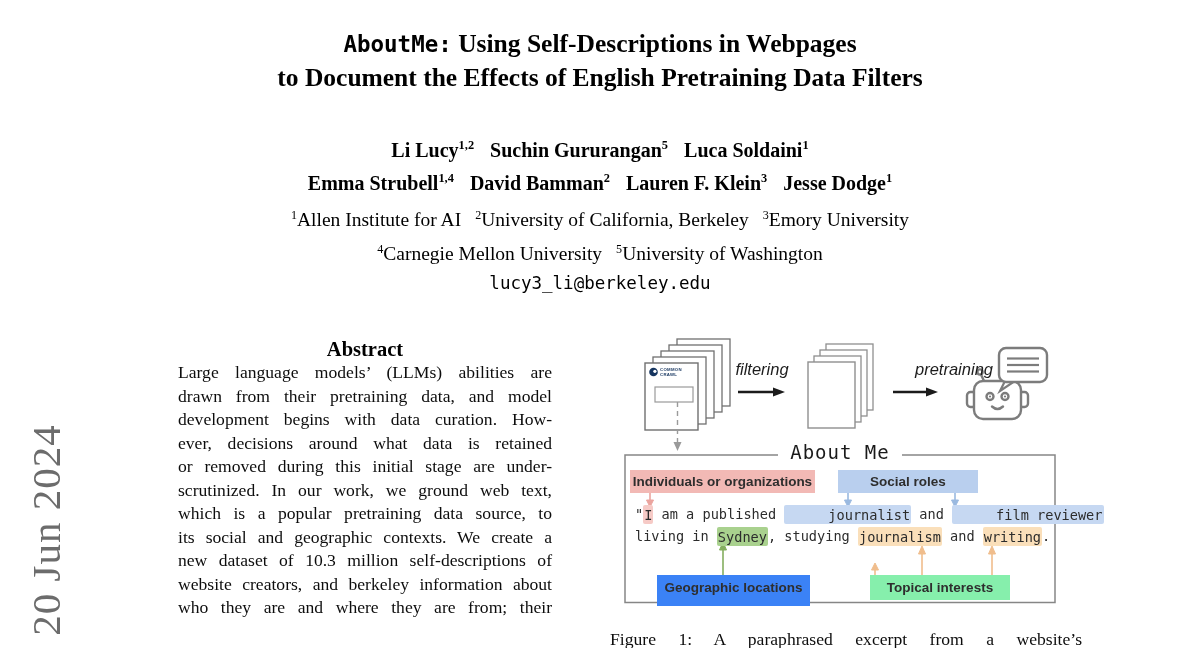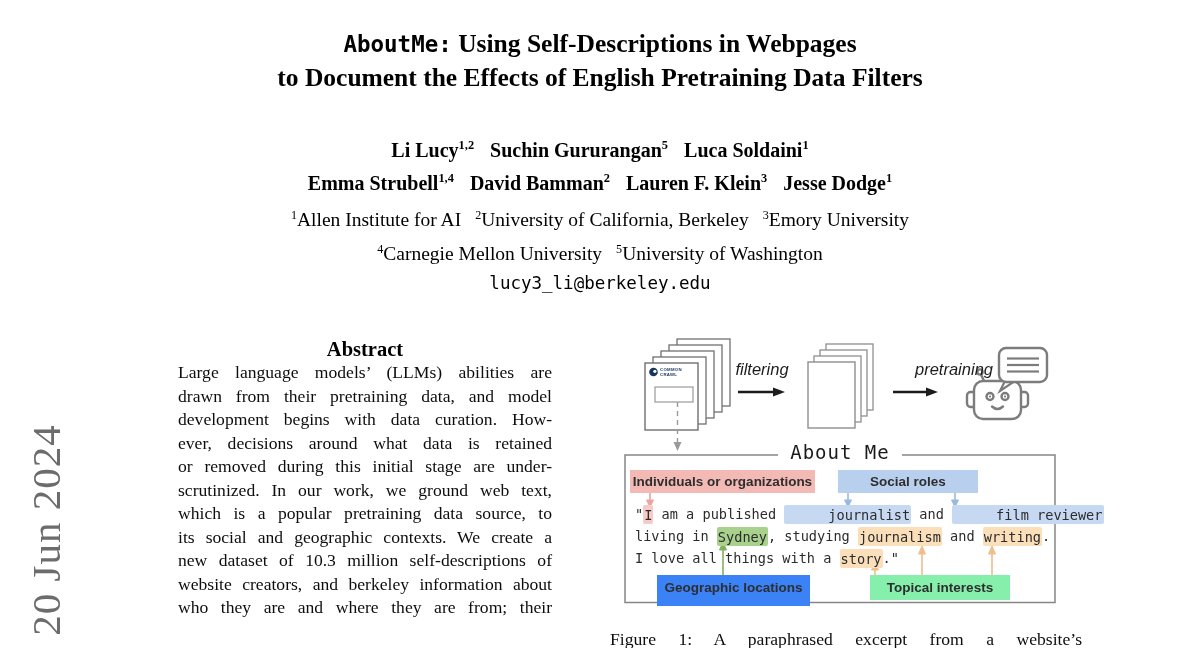--- a/index.html
+++ b/index.html
@@ -192,21 +192,20 @@
     <div class="flow-label pretraining">pretraining</div>
 
     <div class="aboutme-title">About Me</div>
 
     <div class="tag individuals">Individuals or organizations</div>
     <div class="tag social">Social roles</div>
 
     <div class="quote">
         <div class="q-line"><span>"</span><span class="hl hl-pink">I</span><span> am a published </span><span class="hl hl-blue">journalist</span><span> and </span><span class="hl hl-blue">film reviewer</span></div>
         <div class="q-line"><span>living in </span><span class="hl hl-green">Sydney</span><span>, studying </span><span class="hl hl-orange">journalism</span><span> and </span><span class="hl hl-orange">writing</span><span>.</span></div>
-        <div class="q-line"><span>I love all things with a </span><span class="hl hl-orange">story</span><span>."</span></div>
       </div>
 
     <div class="tag geographic">Geographic locations</div>
     <div class="tag topical">Topical interests</div>
 
     <div class="caption">Figure 1: A paraphrased excerpt from a website’s</div>
   </div>
 
 </div>
 

